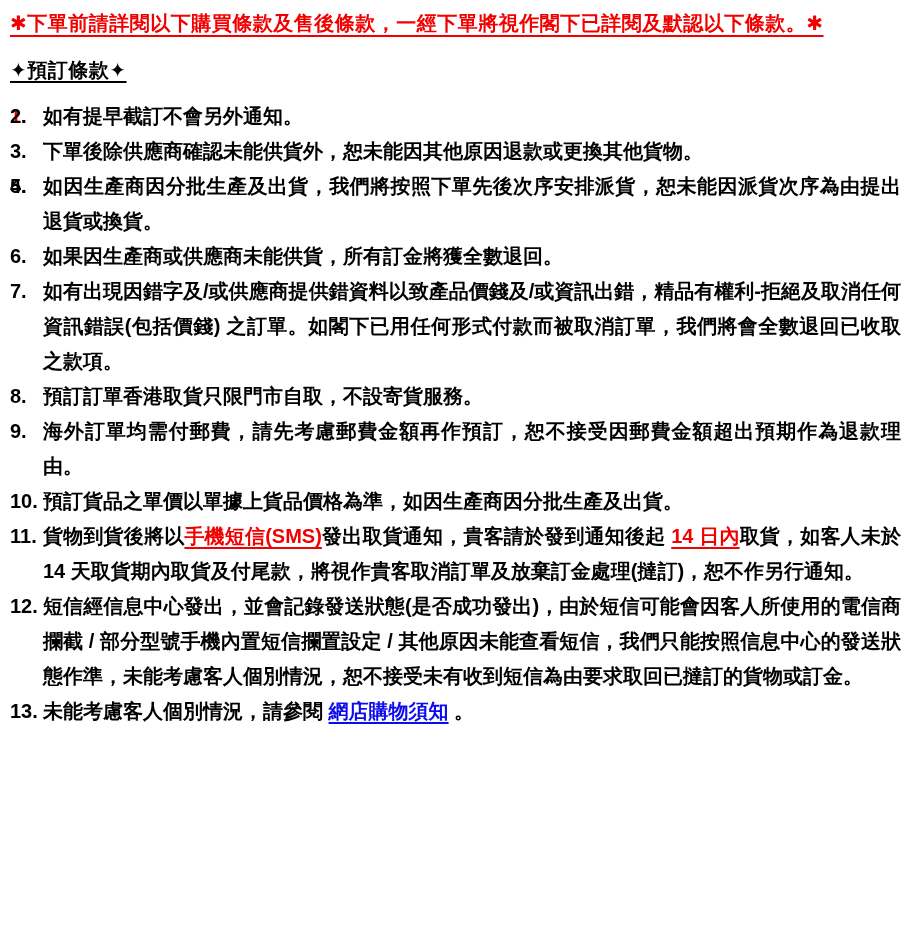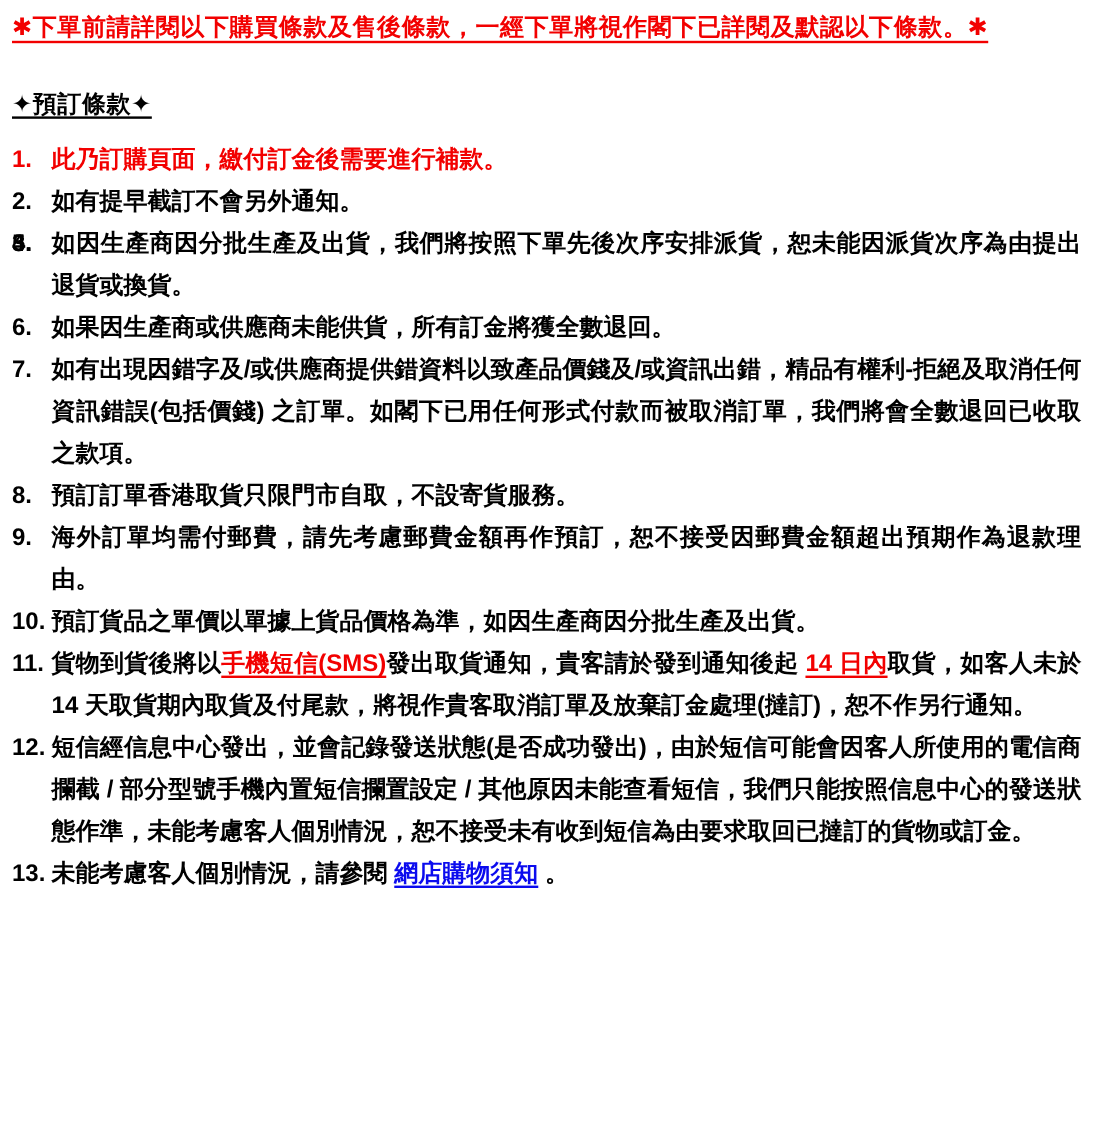--- a/index.html
+++ b/index.html
@@ -35,21 +35,21 @@
     letter-spacing:0.5px;
     text-decoration:underline;
     text-decoration-thickness:2px;
     text-underline-offset:5px;
   }
   .section-title{
     display:inline-block;
     color:var(--black);
     font-size:20px;
     line-height:28px;
-    margin-top:35px;
+    margin-top:18px;
     letter-spacing:0.5px;
     text-decoration:underline;
     text-decoration-thickness:2px;
     text-underline-offset:4px;
   }
   ol.terms{
     list-style:none;
     margin:15px 0 0 0;
     padding:0;
     font-size:20px;
@@ -85,23 +85,23 @@
 </style>
 </head>
 <body>
 
 <div class="page">
   <div class="notice">✱下單前請詳閱以下購買條款及售後條款，一經下單將視作閣下已詳閱及默認以下條款。✱</div>
 
   <div class="section-title">✦預訂條款✦</div>
 
   <ol class="terms" id="terms-list">
-      <li><span class="num seg-red">1.</span><span class="seg-red">此乃訂購頁面，繳付訂金後需要進行補款。</span></li>
+      <li><span class="num seg-red">1.</span></li>
       <li><span class="num">2.</span><span class="seg">如有提早截訂不會另外通知。</span></li>
-      <li><span class="num">3.</span></li>
+      <li><span class="num">3.</span><span class="seg">下單後除供應商確認未能供貨外，恕未能因其他原因退款或更換其他貨物。</span></li>
       <li><span class="num">4.</span></li>
       <li><span class="num">5.</span><span class="seg">如因生產商因分批生產及出貨，我們將按照下單先後次序安排派貨，恕未能因派貨次序為由提出退貨或換貨。</span></li>
       <li><span class="num">6.</span><span class="seg">如果因生產商或供應商未能供貨，所有訂金將獲全數退回。</span></li>
       <li><span class="num">7.</span><span class="seg">如有出現因錯字及/或供應商提供錯資料以致產品價錢及/或資訊出錯，精品有權利-拒絕及取消任何資訊錯誤(包括價錢) 之訂單。如閣下已用任何形式付款而被取消訂單，我們將會全數退回已收取之款項。</span></li>
       <li><span class="num">8.</span><span class="seg">預訂訂單香港取貨只限門市自取，不設寄貨服務。</span></li>
       <li><span class="num">9.</span><span class="seg">海外訂單均需付郵費，請先考慮郵費金額再作預訂，恕不接受因郵費金額超出預期作為退款理由。</span></li>
       <li><span class="num">10.</span><span class="seg">預訂貨品之單價以單據上貨品價格為準，如因生產商因分批生產及出貨。</span></li>
       <li><span class="num">11.</span><span class="seg">貨物到貨後將以</span><span class="seg-red-underline">手機短信(SMS)</span><span class="seg">發出取貨通知，貴客請於發到通知後起 </span><span class="seg-red-underline">14 日內</span><span class="seg">取貨，如客人未於 14 天取貨期內取貨及付尾款，將視作貴客取消訂單及放棄訂金處理(撻訂)，恕不作另行通知。</span></li>
       <li><span class="num">12.</span><span class="seg">短信經信息中心發出，並會記錄發送狀態(是否成功發出)，由於短信可能會因客人所使用的電信商攔截 / 部分型號手機內置短信攔置設定 / 其他原因未能查看短信，我們只能按照信息中心的發送狀態作準，未能考慮客人個別情況，恕不接受未有收到短信為由要求取回已撻訂的貨物或訂金。</span></li>
       <li><span class="num">13.</span><span class="seg">未能考慮客人個別情況，請參閱 </span><a class="seg-link">網店購物須知</a><span class="seg"> 。</span></li>

